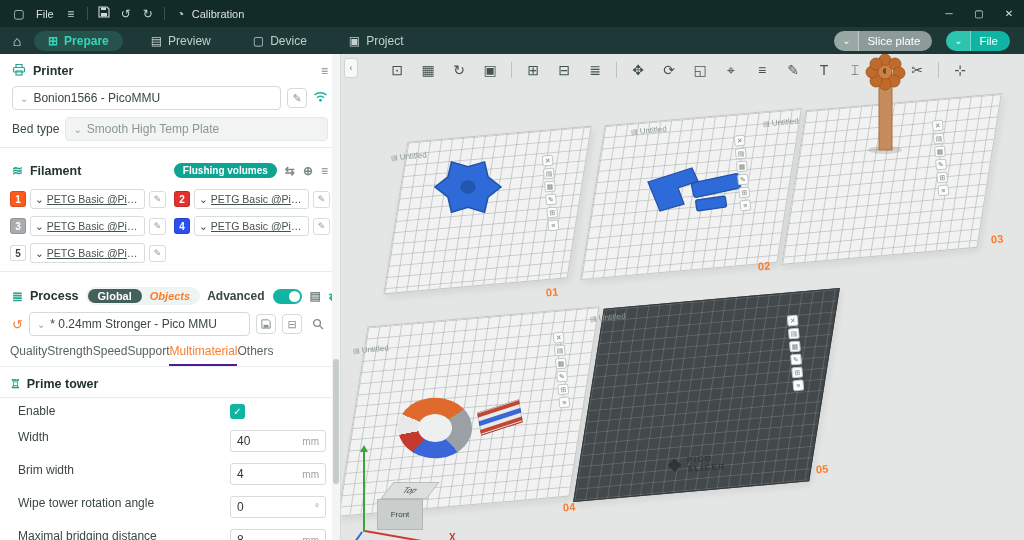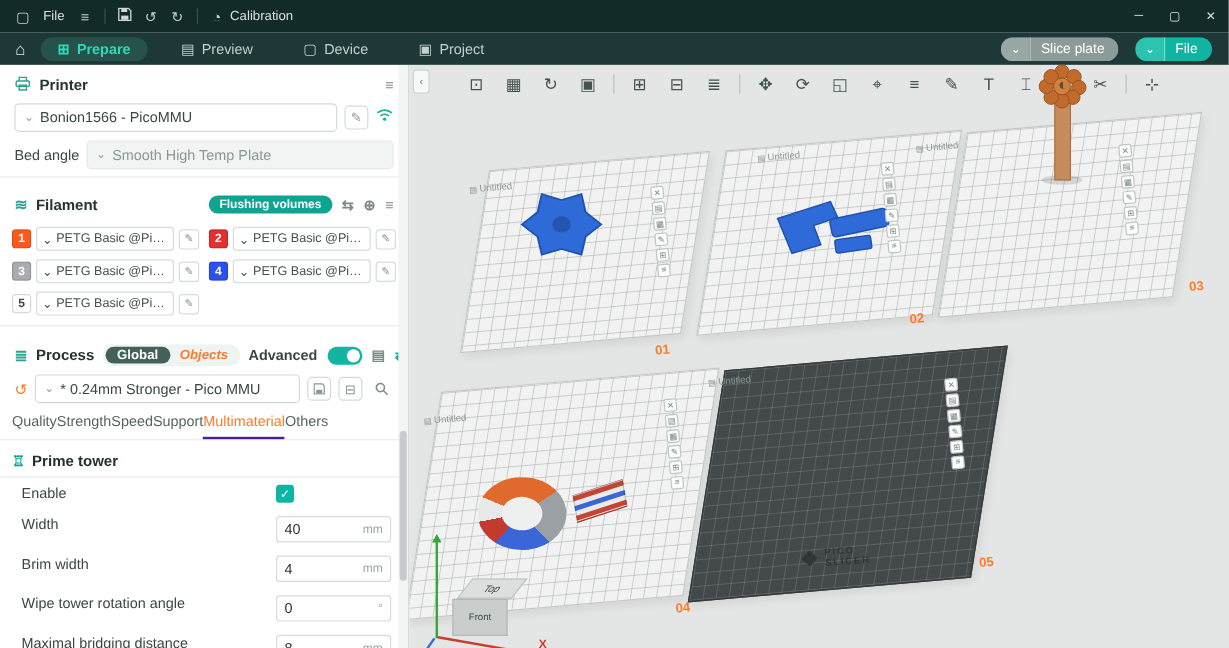--- a/index.html
+++ b/index.html
@@ -41,21 +41,21 @@
   .dd .chev { color:#97a3a0; font-size:10px; }
   .dd .dtxt { white-space:nowrap; overflow:hidden; text-overflow:ellipsis; }
   .dd.gray { background:#f1f4f3; border-color:#e4e9e7; color:#8b9794; }
   .sq-ic { width:20px; height:20px; border:1px solid #d4dad8; border-radius:4px; display:flex; align-items:center; justify-content:center; color:#8a9693; font-size:11px; flex:none; background:#fff; }
   .lbl-12 { font-size:12px; color:#3a4743; white-space:nowrap; }
   .pill-btn { background:#0fa391; color:#fff; font-size:10px; padding:2px 9px; border-radius:10px; }
   .fil-grid { display:grid; grid-template-columns:1fr 1fr; gap:7px 8px; padding:4px 10px 2px 10px; }
   .fil-cell { display:flex; align-items:center; gap:4px; min-width:0; }
   .chip { width:16px; height:16px; border-radius:3px; font-size:10px; font-weight:bold; display:flex; align-items:center; justify-content:center; flex:none; border:1px solid rgba(0,0,0,.15); }
   .fil-dd { display:flex; align-items:center; gap:3px; border:1px solid #d7dddb; border-radius:3px; height:20px; padding:0 4px; font-size:10.5px; color:#44514d; flex:1; min-width:0; }
-  .fil-dd .dtxt { white-space:nowrap; overflow:hidden; text-overflow:ellipsis; }
+  .fil-dd .dtxt { white-space:nowrap; overflow:hidden; text-overflow:ellipsis;text-decoration:underline; }
   .fil-edit { width:17px; height:17px; border:1px solid #d7dddb; border-radius:3px; display:flex; align-items:center; justify-content:center; color:#8a9693; font-size:9px; flex:none; }
   .scope { display:inline-flex; align-items:center; background:#eef4f2; border-radius:11px; padding:2px; }
   .scope .g { background:#44605a; color:#fff; font-size:11px; padding:1px 10px; border-radius:9px; }
   .scope .o { color:#ff7a2a; font-size:11px; padding:1px 8px;font-style:italic; }
   .switch { width:29px; height:15px; border-radius:8px; background:#12b5a2; position:relative; flex:none; }
   .switch::after { content:""; position:absolute; right:2px; top:2px; width:11px; height:11px; border-radius:50%; background:#fff; }
   .ptabs { display:flex; gap:0; padding:8px 10px 0 10px; font-size:12px; color:#56645f; border-bottom:1px solid #eceeed; }
   .ptab { padding-bottom:6px; white-space:nowrap; }
   .ptab.active { color:#ff7a2a; font-weight:normal; border-bottom:2px solid #4c1d95; }
   .group-head { display:flex; align-items:center; gap:6px; padding:10px 12px 6px 10px; font-size:12.5px; font-weight:bold; color:#22322d; border-bottom:1px solid #e8ecea; }
@@ -184,21 +184,21 @@
     <span class="sq-ic">✎</span>
     <span>
       <svg width="15" height="13" viewBox="0 0 15 13">
           <path d="M1.5 5a9 9 0 0 1 12 0" fill="none" stroke="#17b3a0" stroke-width="1.4"></path>
           <path d="M4 7.6a5.5 5.5 0 0 1 7 0" fill="none" stroke="#17b3a0" stroke-width="1.4"></path>
           <circle cx="7.5" cy="10.3" r="1.4" fill="#17b3a0"></circle>
         </svg>
     </span>
   </div>
   <div class="row" style="margin-top:7px;">
-    <span class="lbl-12">Bed angle</span>
+    <span class="lbl-12">Bed type</span>
     <div class="dd gray">
       <span class="chev">⌄</span>
       <span class="dtxt">Smooth High Temp Plate</span>
     </div>
   </div>
 
   <div class="divider"></div>
 
   <div class="sec-head">
     <span class="sec-ic">≋</span>

